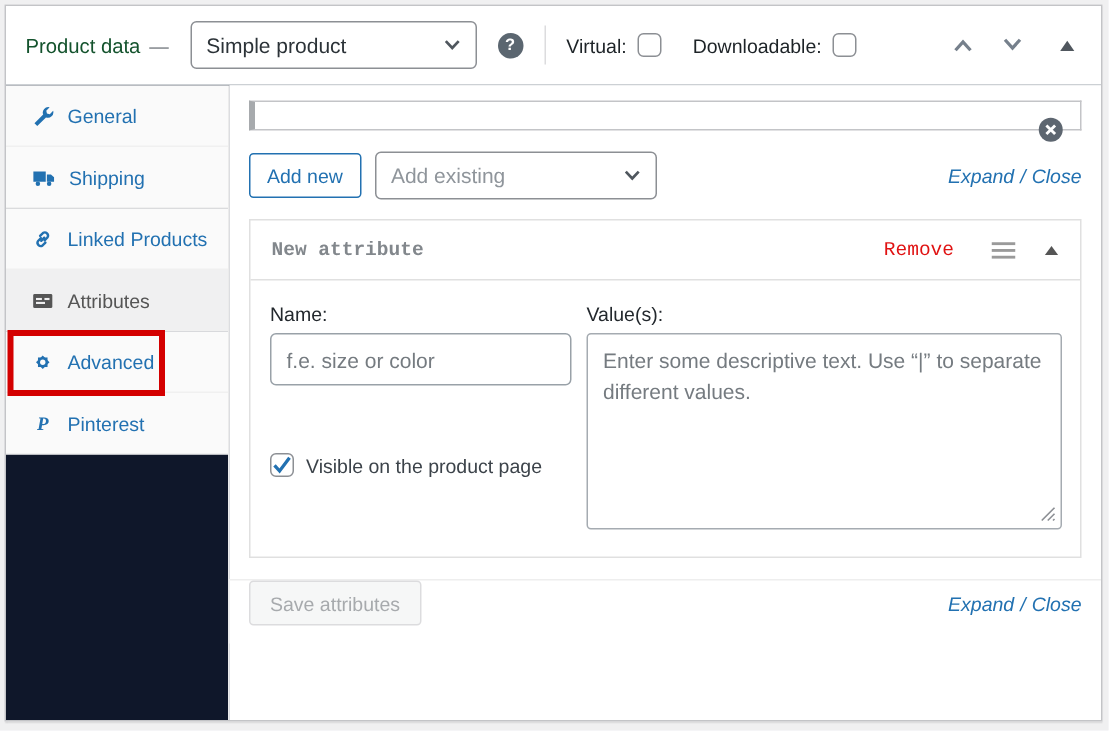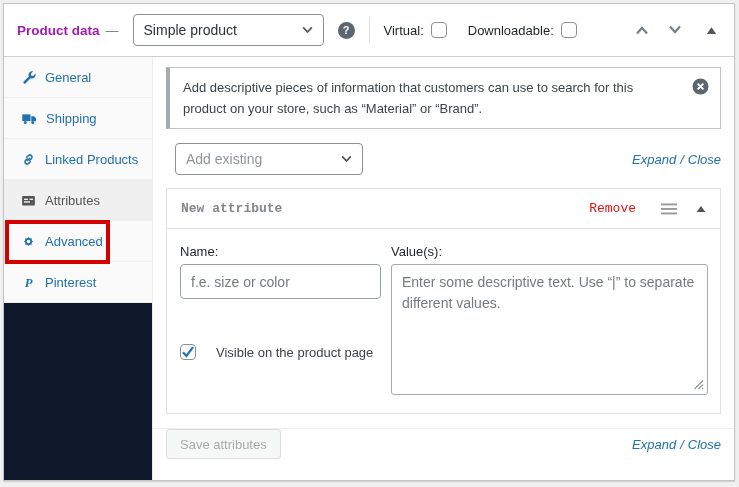--- a/index.html
+++ b/index.html
@@ -3,21 +3,21 @@
 <meta charset="utf-8">
 <style>
   * { margin:0; padding:0; box-sizing:border-box; }
   body { background:#f0f0f1; font-family:"Liberation Sans", sans-serif; }
   .page { width:739px; height:487px; position:relative; background:#f0f0f1; font-size:13px; color:#1d2327; overflow:hidden; }
   .panel { position:absolute; left:3px; top:3px; width:732px; height:478px; background:#fff;
            border:1px solid #c3c4c7; box-shadow:0 1px 1px rgba(0,0,0,.12); display:flex; flex-direction:column; }
 
   
   .hdr { flex:0 0 53px; border-bottom:1px solid #ccd0d4; display:flex; align-items:center; padding:0 15px 0 13px; background:#fff; }
-  .hdr-title { font-weight:bold; font-size:13.5px; color:#a21caf; }
+  .hdr-title { font-weight:normal; font-size:13.5px; color:#14532d; }
   .hdr-dash { color:#72777c; margin-left:6px; font-weight:normal; }
   .fake-select { height:32px; border:1px solid #8c8f94; border-radius:4px; background:#fff;
                  display:flex; align-items:center; justify-content:space-between; padding:0 10px; cursor:pointer; }
   .type-select { width:191px; margin-left:14px; font-size:14px; color:#2c3338; }
   .help-tip { margin-left:14px; width:17px; height:17px; border-radius:50%; background:#5b6670; color:#fff;
               font-size:11px; font-weight:bold; display:flex; align-items:center; justify-content:center; cursor:pointer; }
   .hdr-vsep { width:1px; height:26px; background:#dcdcde; margin-left:14px; }
   .hdr-label { margin-left:14px; color:#1d2327; }
   .cb { width:16px; height:16px; border:1px solid #8c8f94; border-radius:4px; background:#fff; display:inline-flex;
         align-items:center; justify-content:center; cursor:pointer; flex:0 0 auto; }
@@ -59,21 +59,21 @@
   .attr-body { display:flex; gap:10px; padding:15px 12px 18px 13px; }
   .col-name { flex:0 0 201px; }
   .col-values { flex:1; position:relative; }
   .field-label { display:block; margin-bottom:5px; color:#23282d; }
   .text-input { width:100%; height:35px; border:1px solid #99a1a8; border-radius:4px; padding:0 10px;
                 font-family:inherit; font-size:14px; color:#2c3338; }
   .values-area { width:100%; height:131px; border:1px solid #a5abb1; border-radius:3px; padding:7px 10px;
                  font-family:inherit; font-size:14px; color:#2c3338; line-height:1.5; resize:none; display:block; }
   ::placeholder { color:#757b80; opacity:1; }
   .resize-handle { position:absolute; right:4px; bottom:5px; pointer-events:none; line-height:0; }
-  .visible-row { margin-top:45px; display:flex; align-items:center; gap:20px; color:#3c434a; }
+  .visible-row { margin-top:45px; display:flex; align-items:center; gap:8px; color:#3c434a; }
 
   .attr-footer { margin:14px -13px 0; border-top:1px solid #eee; padding:0 13px 12px; display:flex; align-items:center; background:#fff; }
   .btn-save { height:30px; padding:0 13px; background:#f6f7f7; border:1px solid #dcdcde; border-radius:3px;
               color:#a7aaad; font-size:13px; font-family:inherit; cursor:default; }
 
   .annotation { position:absolute; left:5px; top:220px; width:105px; height:44px; border:4px solid #d40000; z-index:5; pointer-events:none; }
 </style>
 </head>
 <body>
 
@@ -168,30 +168,30 @@
           <svg width="15" height="15" viewBox="0 0 16 16" fill="currentColor">
             <text x="8" y="12.6" text-anchor="middle" font-size="13.5" font-weight="bold" font-style="italic" font-family="Liberation Serif, serif">P</text>
           </svg>
           <span>Pinterest</span>
         </div>
       </div>
 
       <div class="content">
 
         <div class="notice">
-          <span>Add descriptive pieces of information that customers can use to search for this product on your store, such as “Material” or “Brand”.</span>
           <button class="dismiss">
             <svg width="17" height="17" viewBox="0 0 17 17">
               <circle cx="8.5" cy="8.5" r="8" fill="#5d6670"></circle>
               <path d="M5.6 5.6l5.8 5.8M11.4 5.6l-5.8 5.8" stroke="#fff" stroke-width="1.9"></path>
             </svg>
           </button>
         </div>
 
         <div class="toolbar">
+          <button class="btn-addnew">Add new</button>
           <div class="fake-select existing-select">
             <span>Add existing</span>
             <svg width="11" height="8" viewBox="0 0 11 8">
               <polyline points="1.2,1.4 5.5,6 9.8,1.4" fill="none" stroke="#50575e" stroke-width="1.8"></polyline>
             </svg>
           </div>
           <span class="expand-close">
             <span class="lnk">Expand</span><span class="sep">/</span><span class="lnk">Close</span>
           </span>
         </div>

